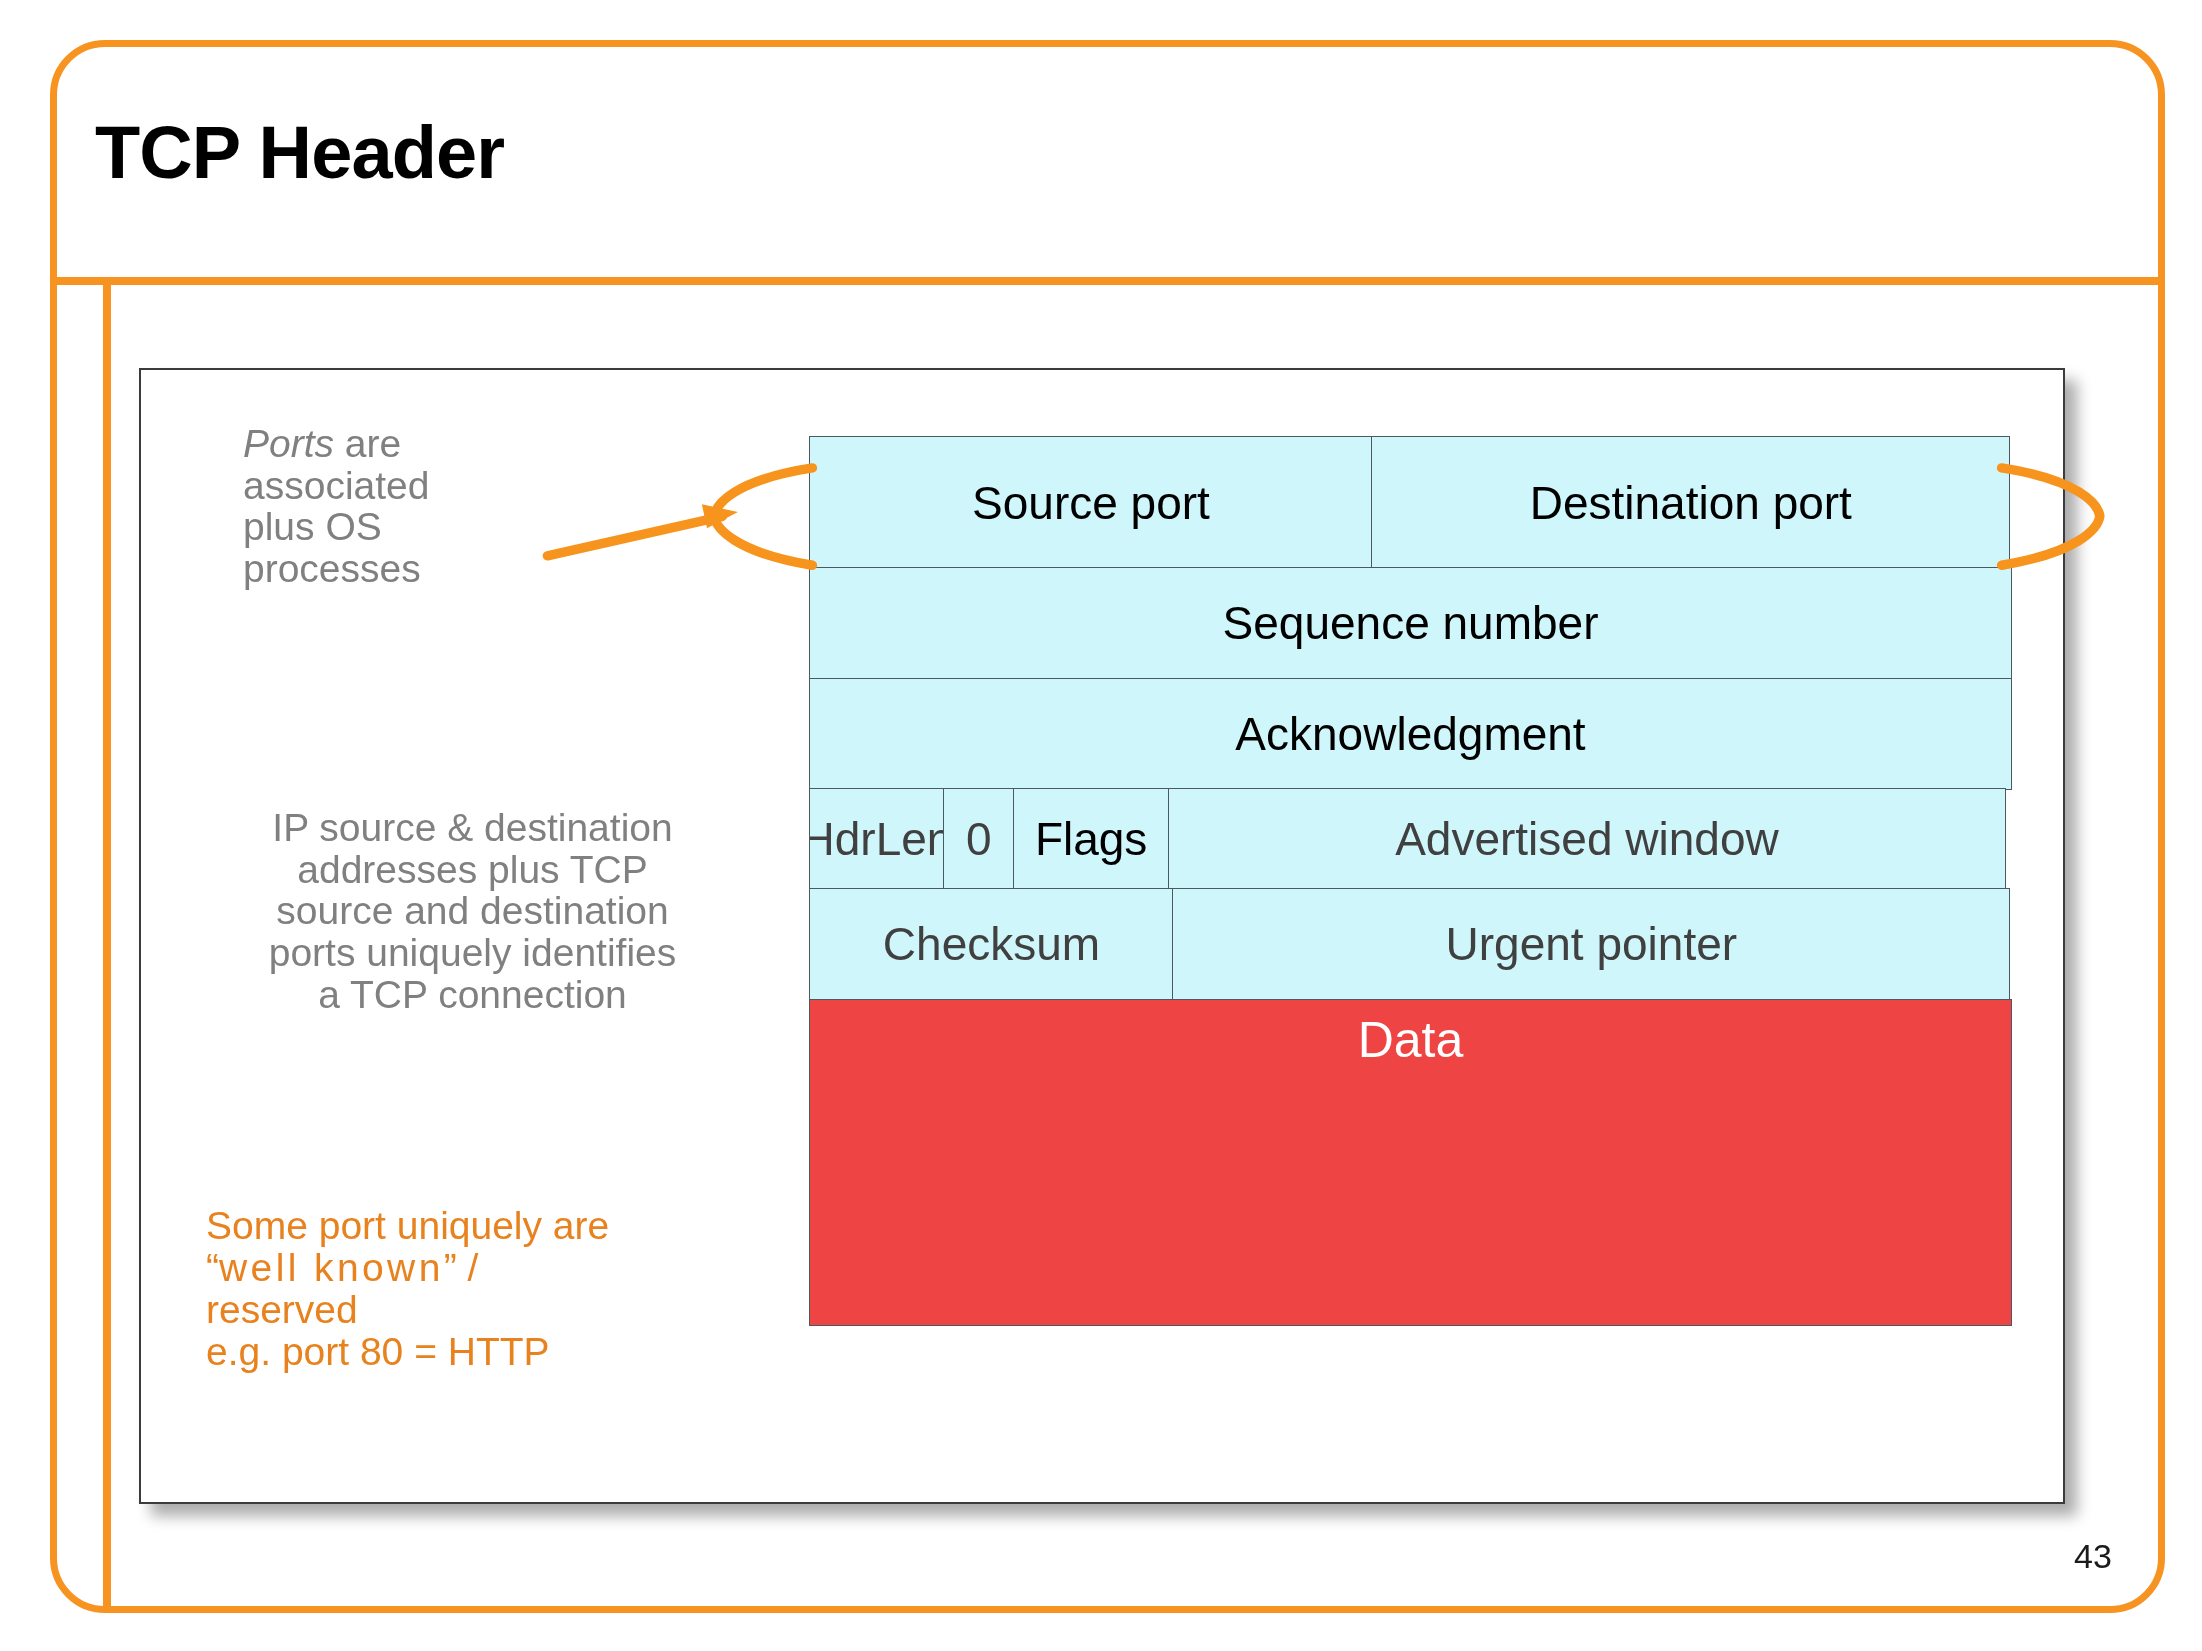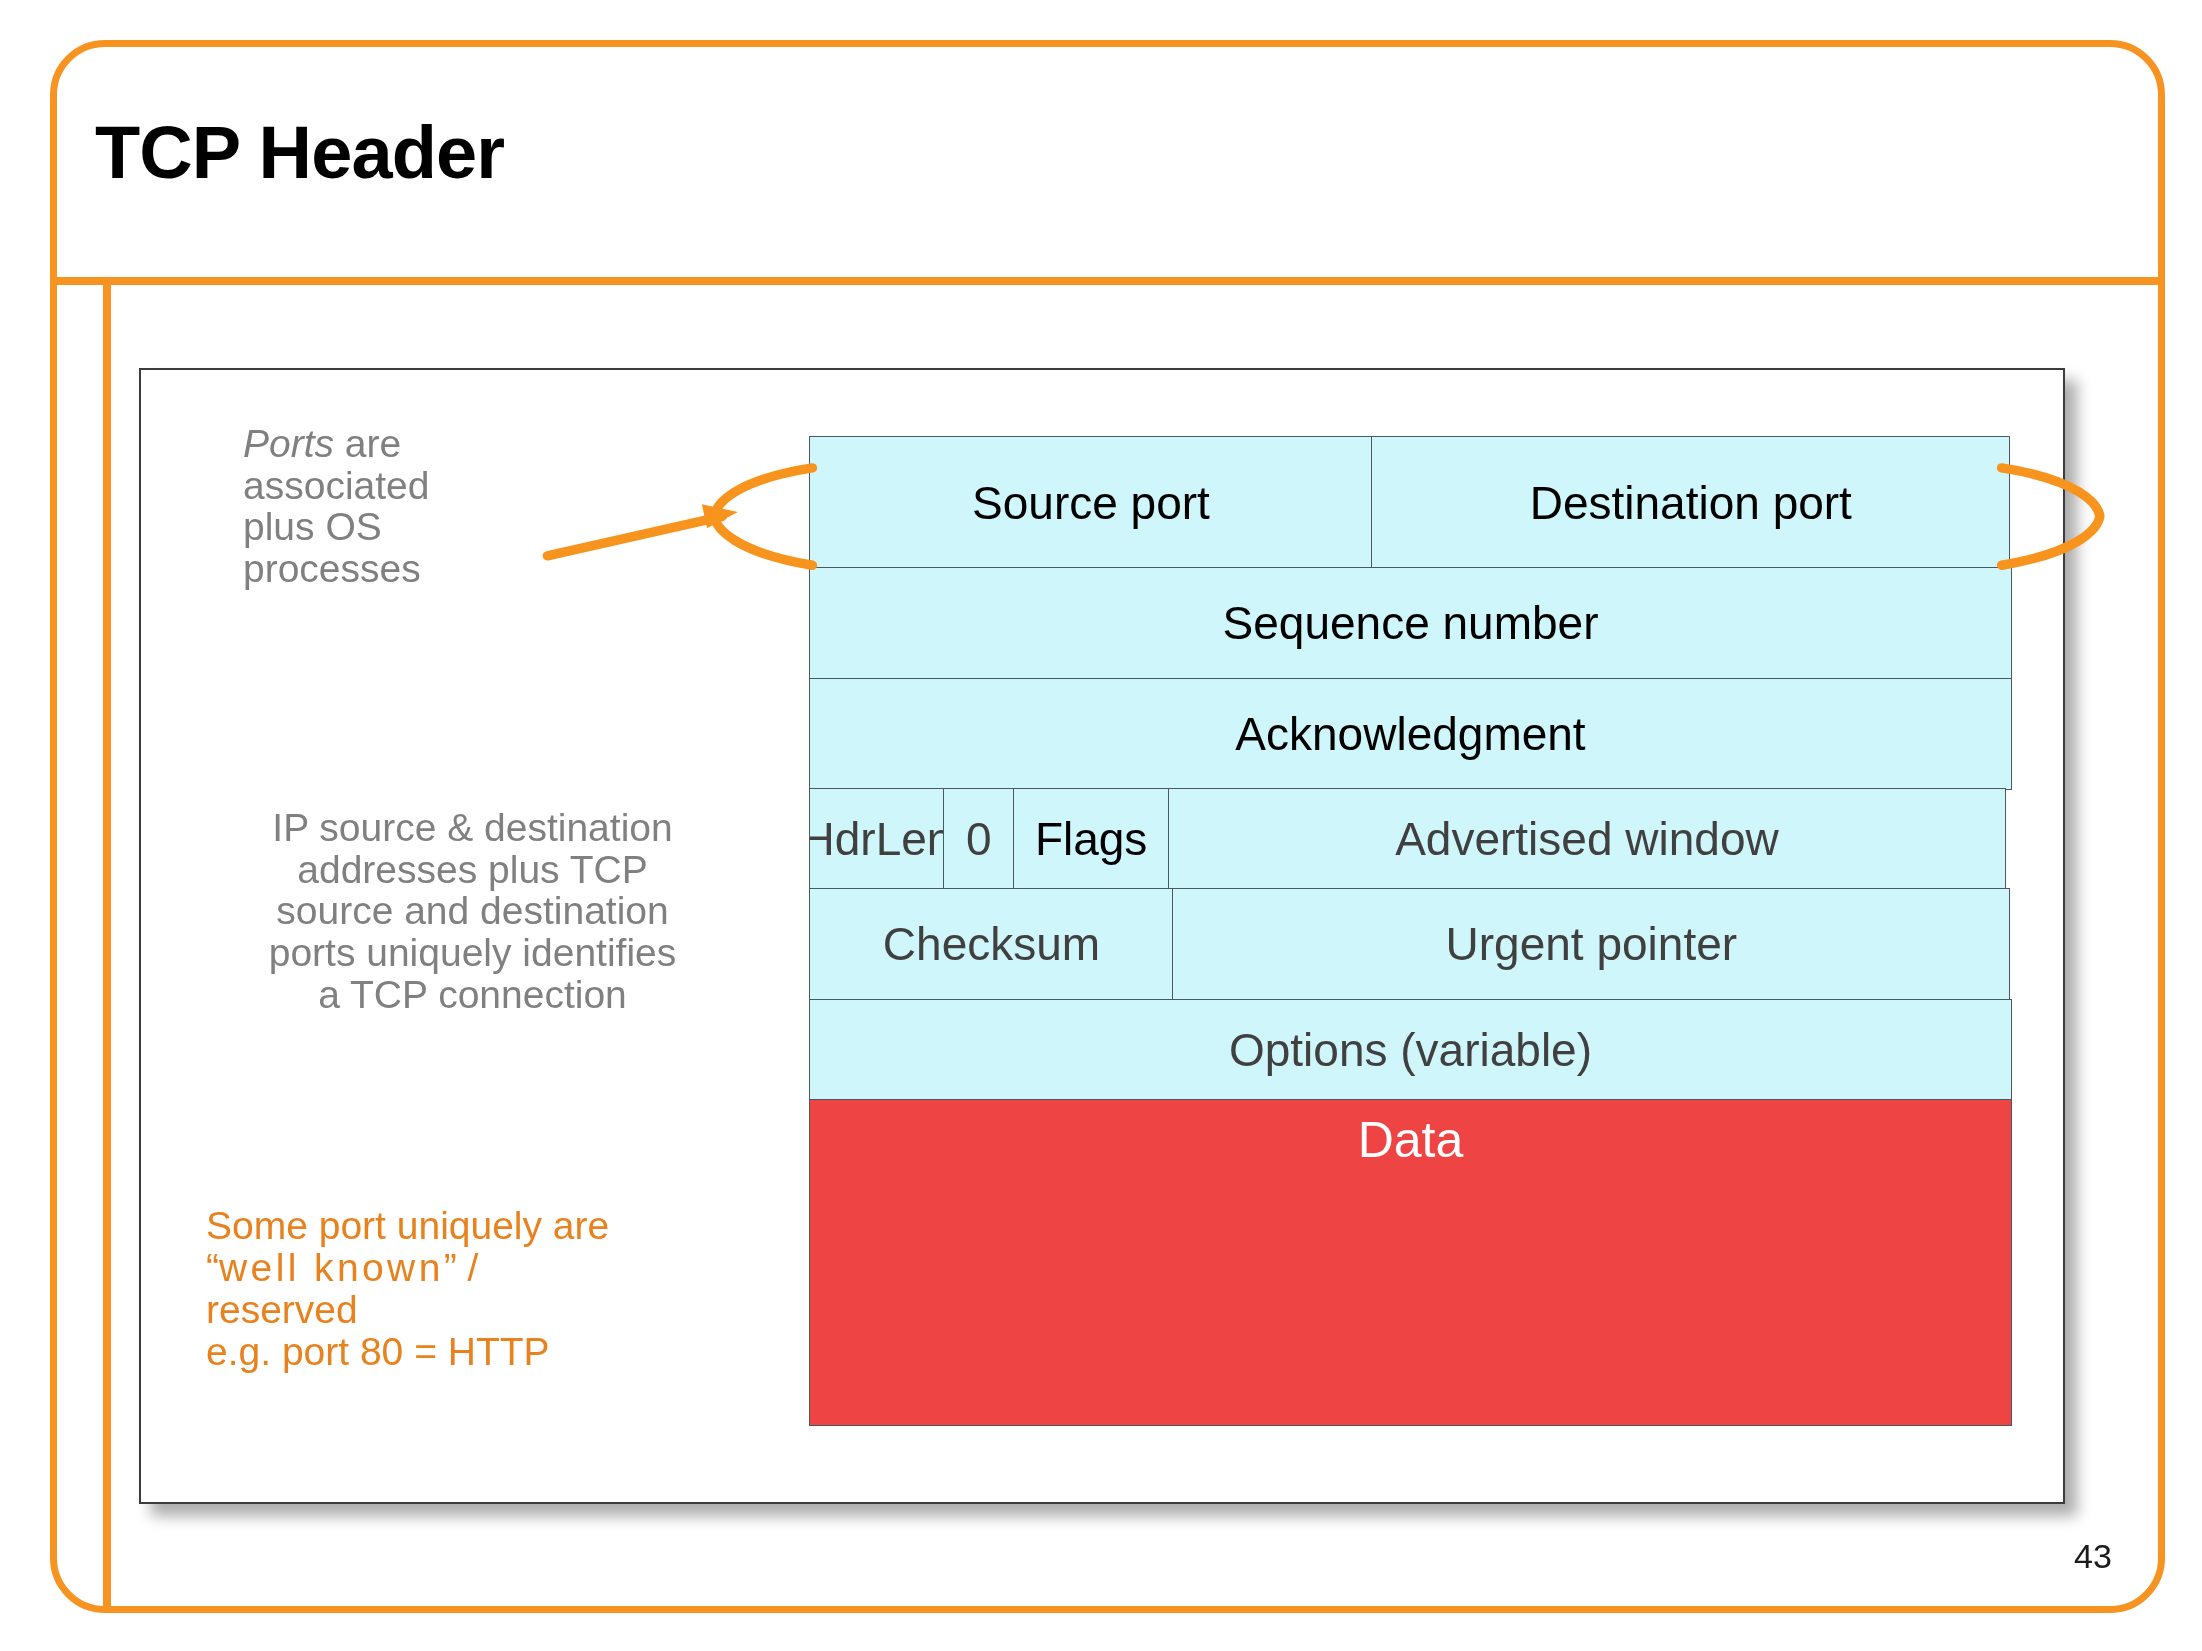--- a/index.html
+++ b/index.html
@@ -172,23 +172,20 @@
         <div class="hdr-cell short" style="width: 136px;">HdrLen</div>
         <div class="hdr-cell short col-sep" style="width: 71px;">0</div>
         <div class="hdr-cell short dark col-sep" style="width: 157px;">Flags</div>
         <div class="hdr-cell short col-sep" style="width: 838px;">Advertised window</div>
       </div>
       <div class="hdr-row row-sep">
         <div class="hdr-cell mid" style="width: 365px;">Checksum</div>
         <div class="hdr-cell mid col-sep" style="width: 838px;">Urgent pointer</div>
       </div>
       <div class="hdr-row row-sep">
-        <div class="hdr-cell short" style="width: 1203px;">Options (variable)</div>
-      </div>
-      <div class="hdr-row row-sep">
         <div class="hdr-cell data" style="width: 1203px;">Data</div>
       </div>
     </div>
 
   <svg class="lens" id="lens-left" width="112" height="112" viewBox="0 0 130 130">
     <path d="M 120 8 C 30 22, 8 50, 6 64 C 8 78, 30 106, 120 121" fill="none" stroke="#F7941D" stroke-width="11" stroke-linecap="round"></path>
   </svg>
 
   <svg class="lens" id="lens-right" width="112" height="112" viewBox="0 0 130 130">
     <path d="M 10 8 C 100 22, 122 50, 124 64 C 122 78, 100 106, 10 121" fill="none" stroke="#F7941D" stroke-width="11" stroke-linecap="round"></path>

